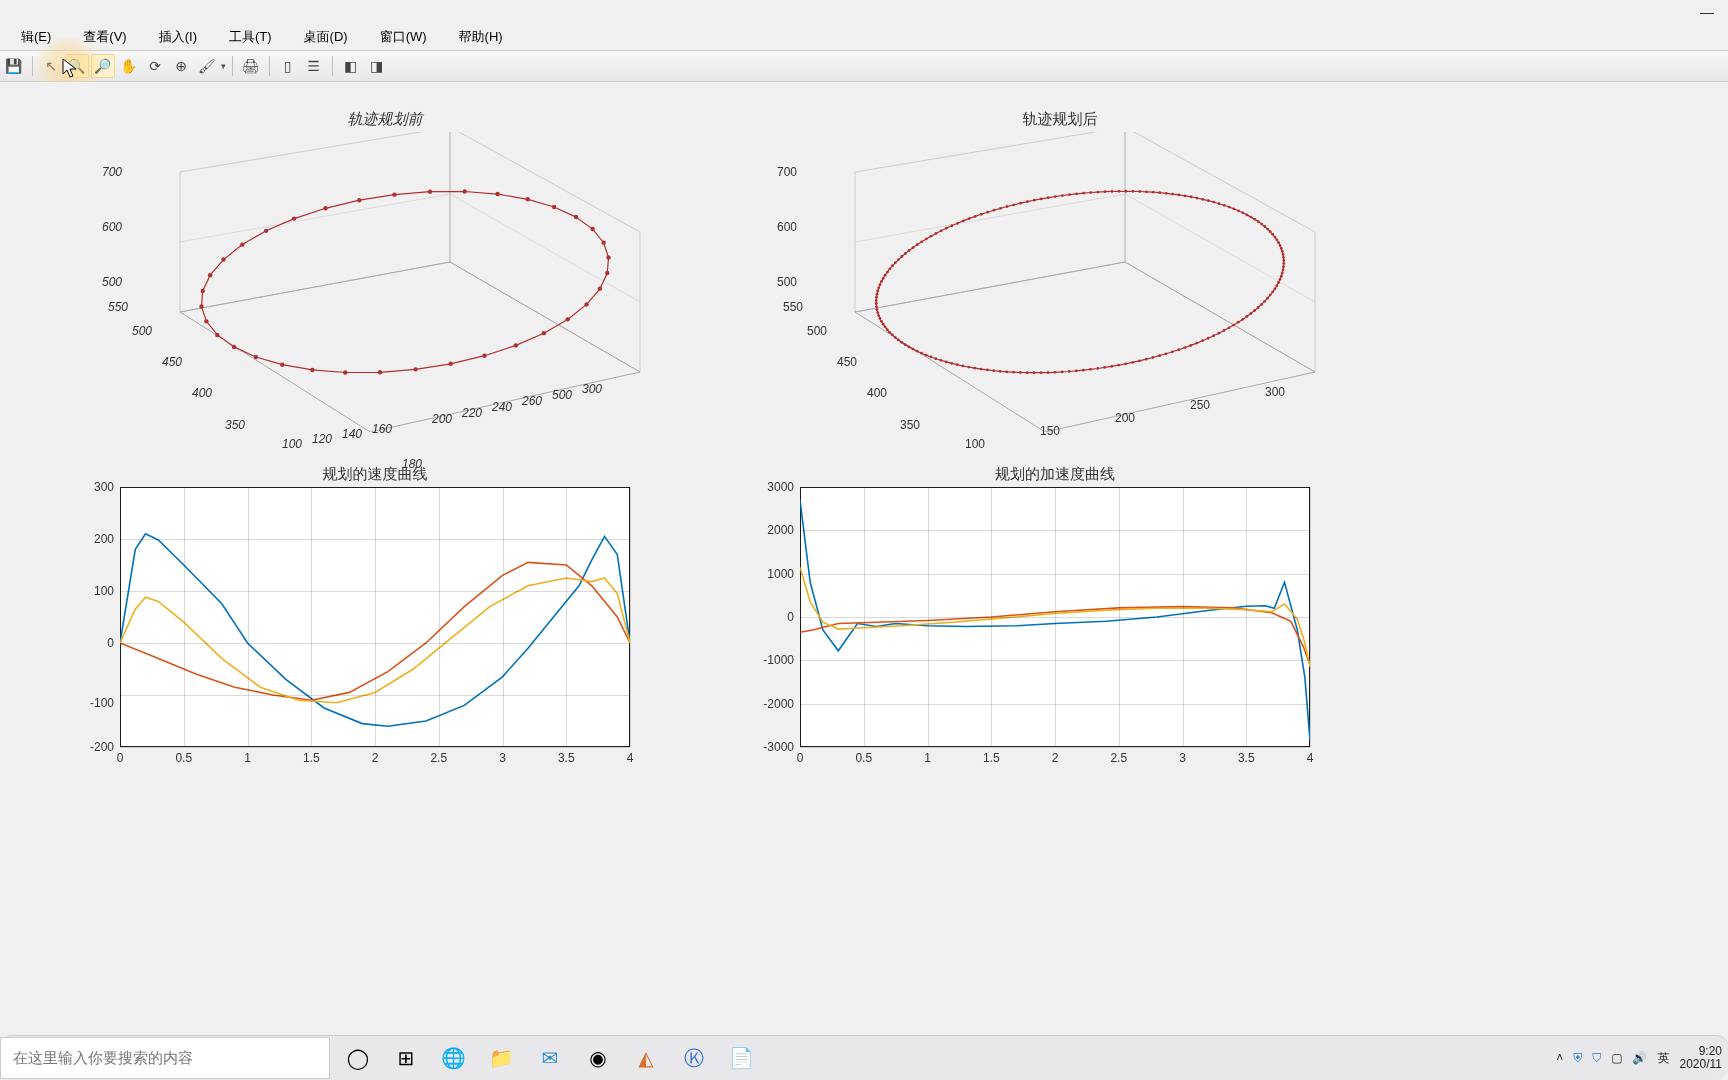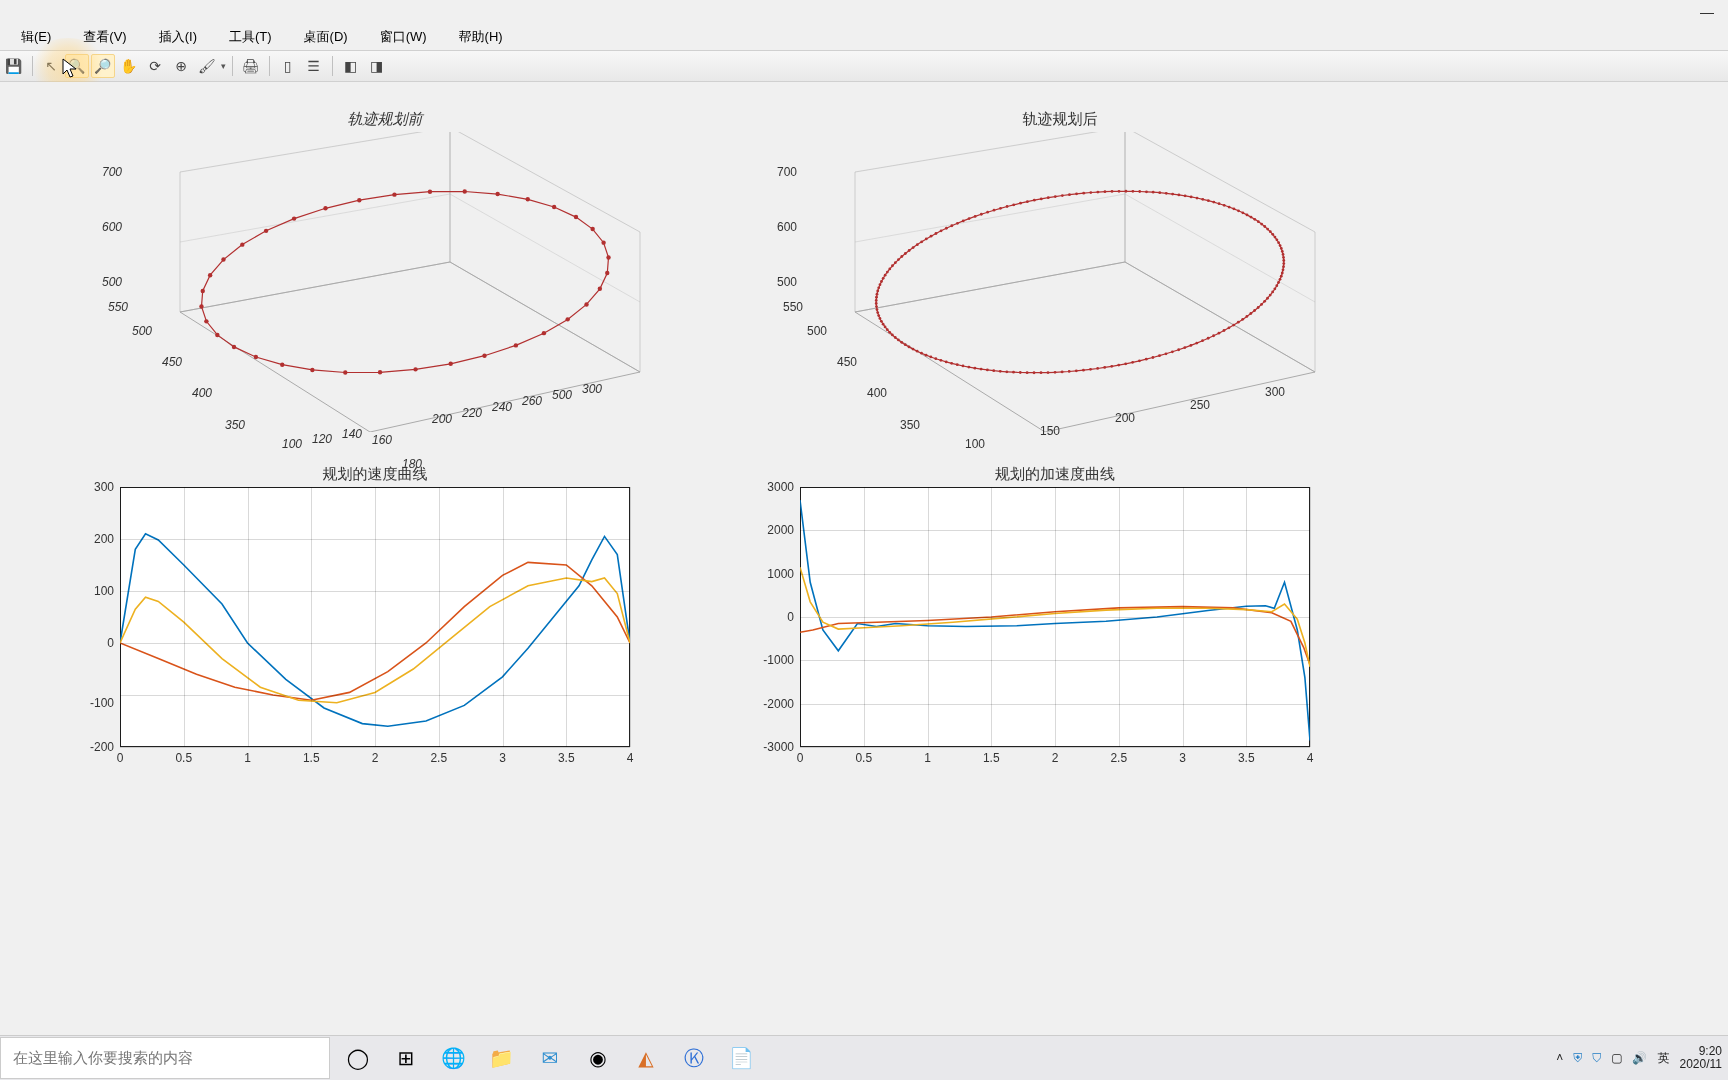--- a/index.html
+++ b/index.html
@@ -143,20 +143,21 @@
   .taskbar {
     position: absolute;
     left: 0;
     bottom: 0;
     width: 100%;
     height: 44px;
     background: #e8e8eb;
     border-top: 1px solid #ccc;
     display: flex;
     align-items: center;
+    border-radius: 12px;
   }
   .searchbox {
     width: 316px;
     height: 40px;
     background: #fff;
     border: 1px solid #ccc;
     margin: 0;
     display: flex;
     align-items: center;
     padding-left: 12px;
@@ -307,21 +308,21 @@
     
     <span class="lbl3d" style="left:-12px; top:168px;">550</span>
     <span class="lbl3d" style="left:12px;  top:192px;">500</span>
     <span class="lbl3d" style="left:42px;  top:223px;">450</span>
     <span class="lbl3d" style="left:72px;  top:254px;">400</span>
     <span class="lbl3d" style="left:105px; top:286px;">350</span>
     
     <span class="lbl3d" style="left:162px; top:305px;">100</span>
     <span class="lbl3d" style="left:192px; top:300px;">120</span>
     <span class="lbl3d" style="left:222px; top:295px;">140</span>
-    <span class="lbl3d" style="left:252px; top:290px;margin-top:11px;">160</span>
+    <span class="lbl3d" style="left:252px; top:290px;">160</span>
     <span class="lbl3d" style="left:282px; top:285px;margin-top:40px;">180</span>
     <span class="lbl3d" style="left:312px; top:280px;">200</span>
     <span class="lbl3d" style="left:342px; top:274px;">220</span>
     <span class="lbl3d" style="left:372px; top:268px;">240</span>
     <span class="lbl3d" style="left:402px; top:262px;">260</span>
     <span class="lbl3d" style="left:432px; top:256px;">500</span>
     <span class="lbl3d" style="left:462px; top:250px;">300</span>
   </div>
 
   <div id="ax2" class="axbox">

